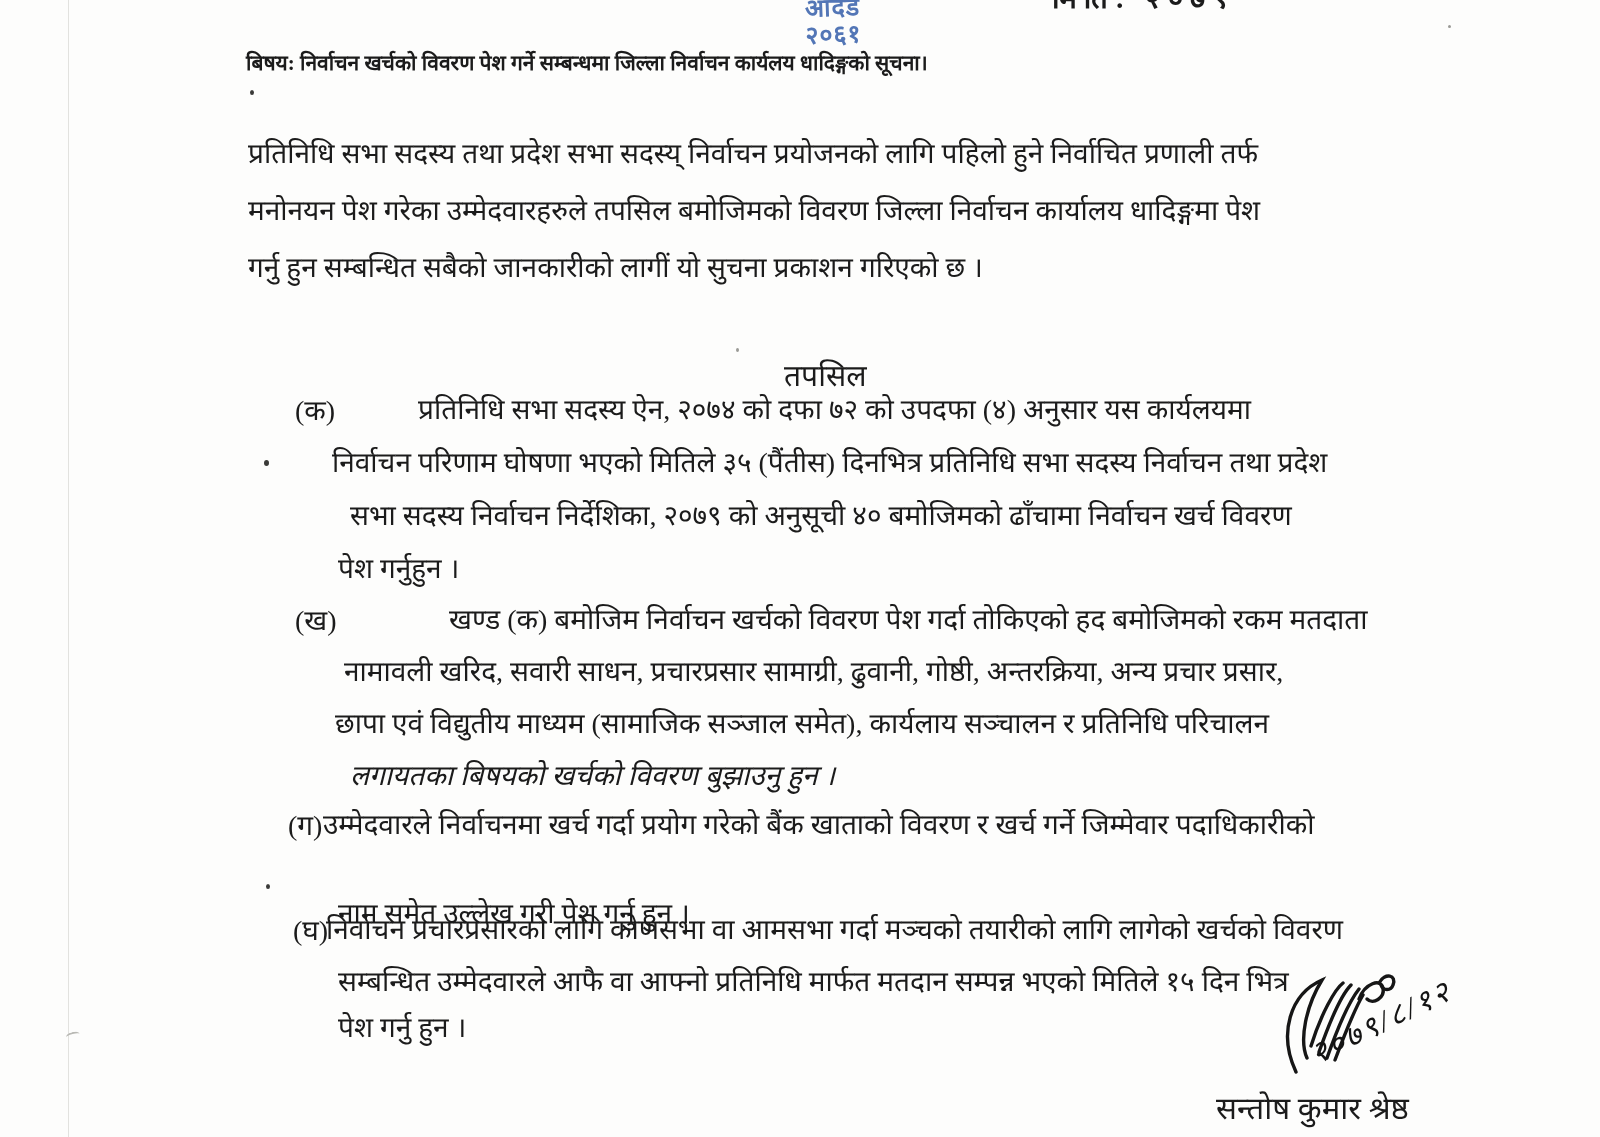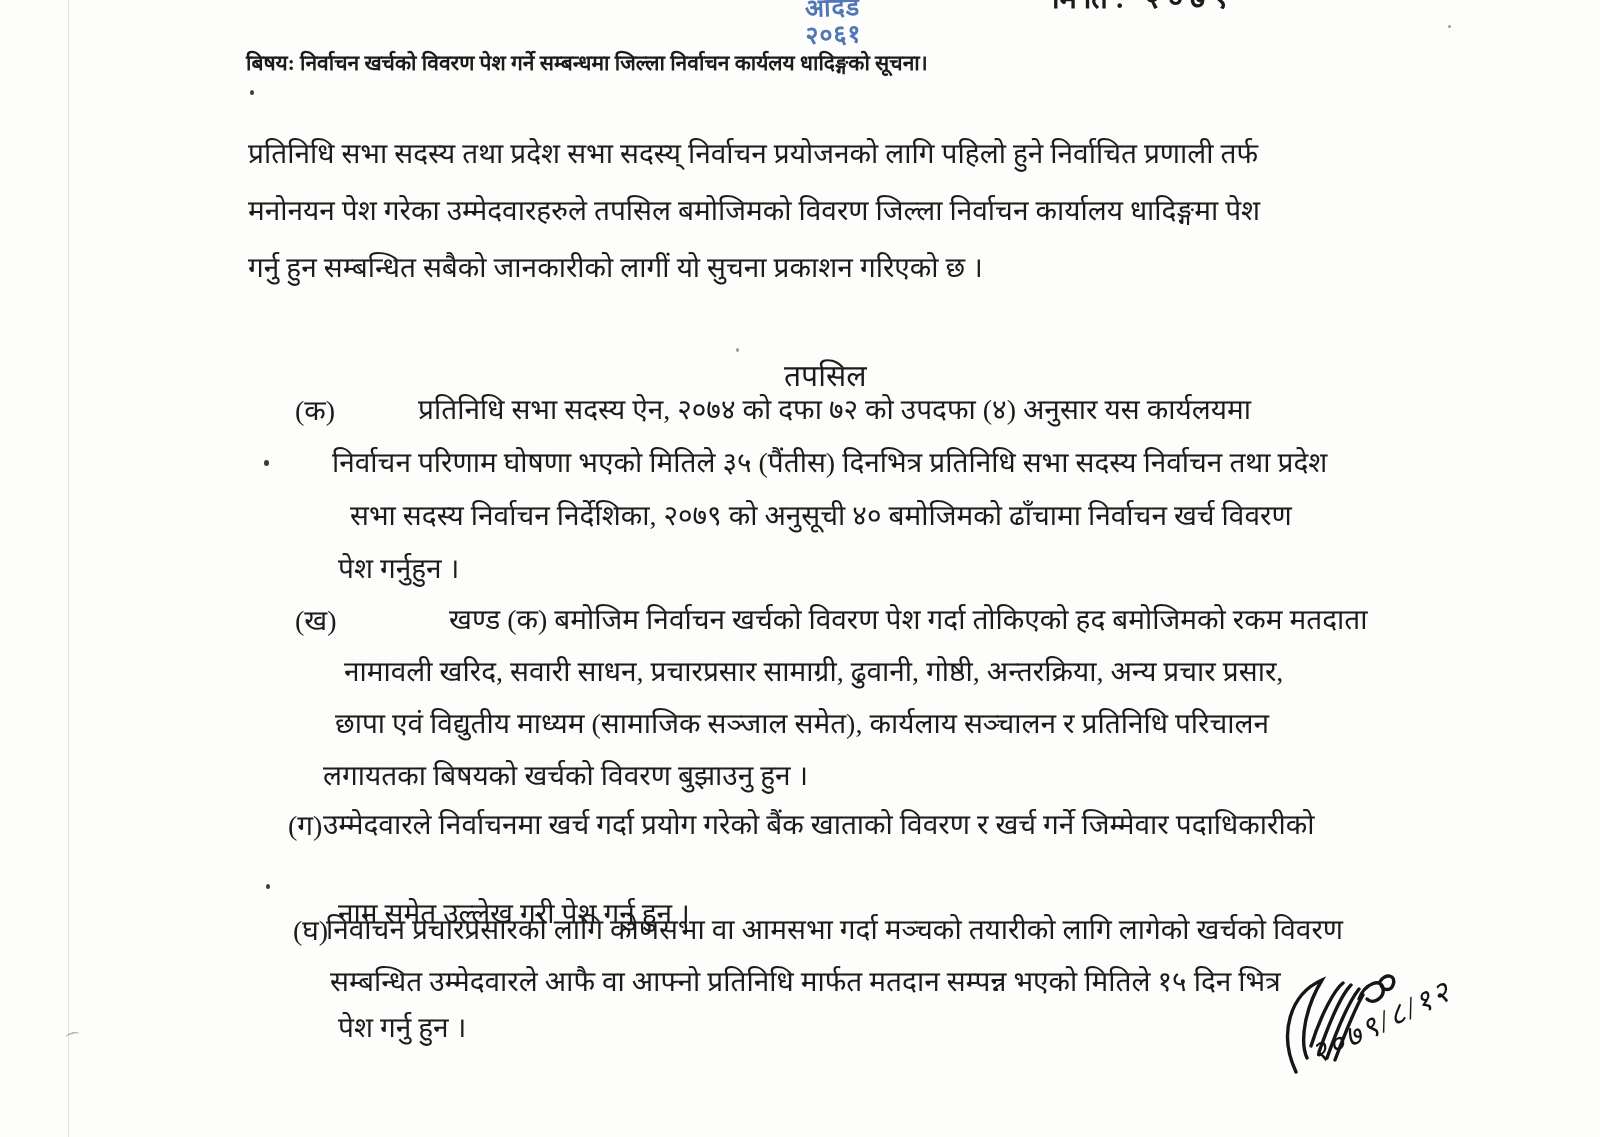--- a/index.html
+++ b/index.html
@@ -63,51 +63,52 @@
     <div class="line" style="left:332px;top:53px;">निर्वाचन परिणाम घोषणा भएको मितिले ३५ (पैंतीस) दिनभित्र प्रतिनिधि सभा सदस्य निर्वाचन तथा प्रदेश</div>
     <div class="line" style="left:338px;top:106px;margin-left:12px;">सभा सदस्य निर्वाचन निर्देशिका, २०७९ को अनुसूची ४० बमोजिमको ढाँचामा निर्वाचन खर्च विवरण</div>
     <div class="line" style="left:338px;top:159px;">पेश गर्नुहुन ।</div>
   </div>
 
   <div class="item" style="top:600px;">
     <span class="label" style="left:295px;top:0;">(ख)</span>
     <div class="line" style="left:405px;top:0;margin-left:44px;">खण्ड (क) बमोजिम निर्वाचन खर्चको विवरण पेश गर्दा तोकिएको हद बमोजिमको रकम मतदाता</div>
     <div class="line" style="left:338px;top:52px;margin-left:6px;">नामावली खरिद, सवारी साधन, प्रचारप्रसार सामाग्री, ढुवानी, गोष्ठी, अन्तरक्रिया, अन्य प्रचार प्रसार,</div>
     <div class="line" style="left:335px;top:104px;">छापा एवं विद्युतीय माध्यम (सामाजिक सञ्जाल समेत), कार्यलाय सञ्चालन र प्रतिनिधि परिचालन</div>
-    <div class="line" style="left:323px;top:156px;">लगायतका बिषयको खर्चको विवरण बुझाउनु हुन ।</div>
+    <div class="line" style="left:350px;top:156px;font-style:italic;">लगायतका बिषयको खर्चको विवरण बुझाउनु हुन ।</div>
   </div>
 
   <div class="item" style="top:805px;">
     <span class="label" style="left:288px;top:0;">(ग)</span>
     <div class="line" style="left:323px;top:0;">उम्मेदवारले निर्वाचनमा खर्च गर्दा प्रयोग गरेको बैंक खाताको विवरण र खर्च गर्ने जिम्मेवार पदाधिकारीको</div>
     <div class="line" style="left:338px;top:53px;margin-top:36px;">नाम समेत उल्लेख गरी पेश गर्नु हुन ।</div>
   </div>
 
   <div class="item" style="top:910px;">
     <span class="label" style="left:293px;top:0;">(घ)</span>
     <div class="line" style="left:326px;top:0;">निर्वाचन प्रचारप्रसारको लागि कोणसभा वा आमसभा गर्दा मञ्चको तयारीको लागि लागेको खर्चको विवरण</div>
-    <div class="line" style="left:330px;top:52px;">सम्बन्धित उम्मेदवारले आफै वा आफ्नो प्रतिनिधि मार्फत मतदान सम्पन्न भएको मितिले १५ दिन भित्र</div>
+    <div class="line" style="left:338px;top:52px;">सम्बन्धित उम्मेदवारले आफै वा आफ्नो प्रतिनिधि मार्फत मतदान सम्पन्न भएको मितिले १५ दिन भित्र</div>
     <div class="line" style="left:338px;top:98px;">पेश गर्नु हुन ।</div>
   </div>
 
   <div class="signature">
     <svg width="210" height="115" viewBox="0 0 210 115">
       <g fill="none" stroke="#161616" stroke-width="3.4" stroke-linecap="round">
         <path d="M16,100 C-2,62 10,22 42,8 C26,34 19,68 27,86"></path>
         <path d="M31,74 C41,42 55,17 63,11"></path>
         <path d="M39,80 C51,46 63,21 71,13"></path>
         <path d="M47,86 C59,52 71,27 79,17"></path>
         <path d="M55,88 C67,56 77,33 83,23"></path>
         <path d="M79,27 C85,11 101,6 103,16 C105,26 93,33 87,27"></path>
         <path d="M99,11 C105,0 117,3 113,13 C111,19 103,19 101,13"></path>
       </g>
     </svg>
   </div>
   <div class="sig-date">२०७९/८/१२</div>
 
+  <div class="sig-name">सन्तोष कुमार श्रेष्ठ</div>
 
   <div class="speck" style="left:250px;top:90px;width:4px;height:5px;"></div>
   <div class="speck" style="left:264px;top:460px;width:5px;height:6px;"></div>
   <div class="speck" style="left:266px;top:884px;width:4px;height:5px;"></div>
   <div class="speck light" style="left:736px;top:348px;width:3px;height:4px;"></div>
   <div class="speck light" style="left:1448px;top:25px;width:3px;height:3px;"></div>
   <div class="pen-mark" style="left:66px;top:1032px;"></div>
 
 </div>
 

